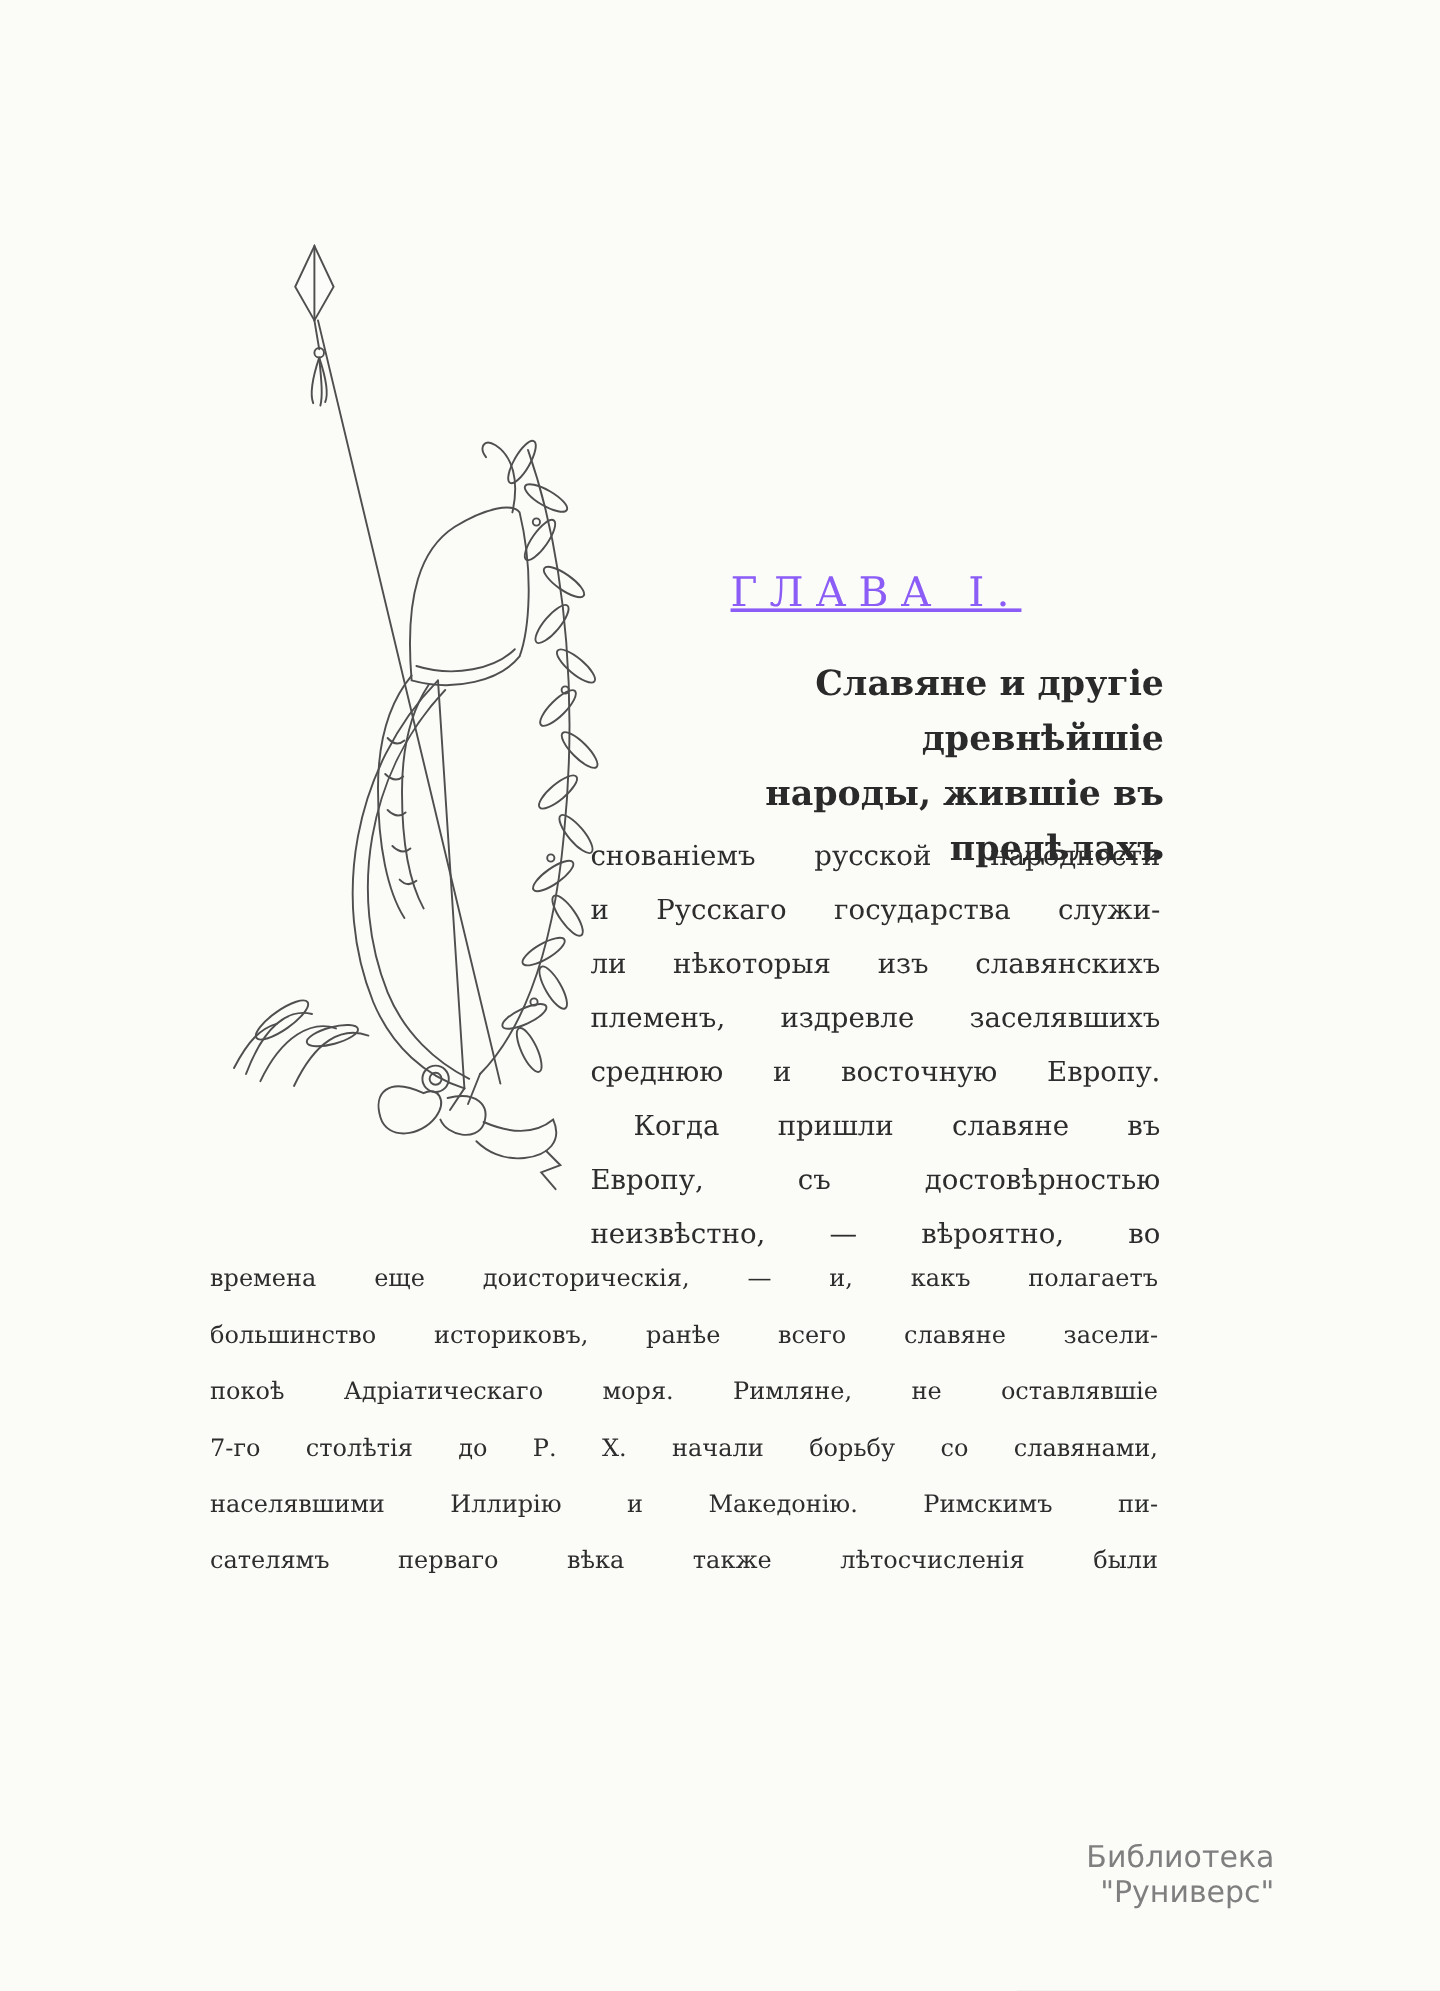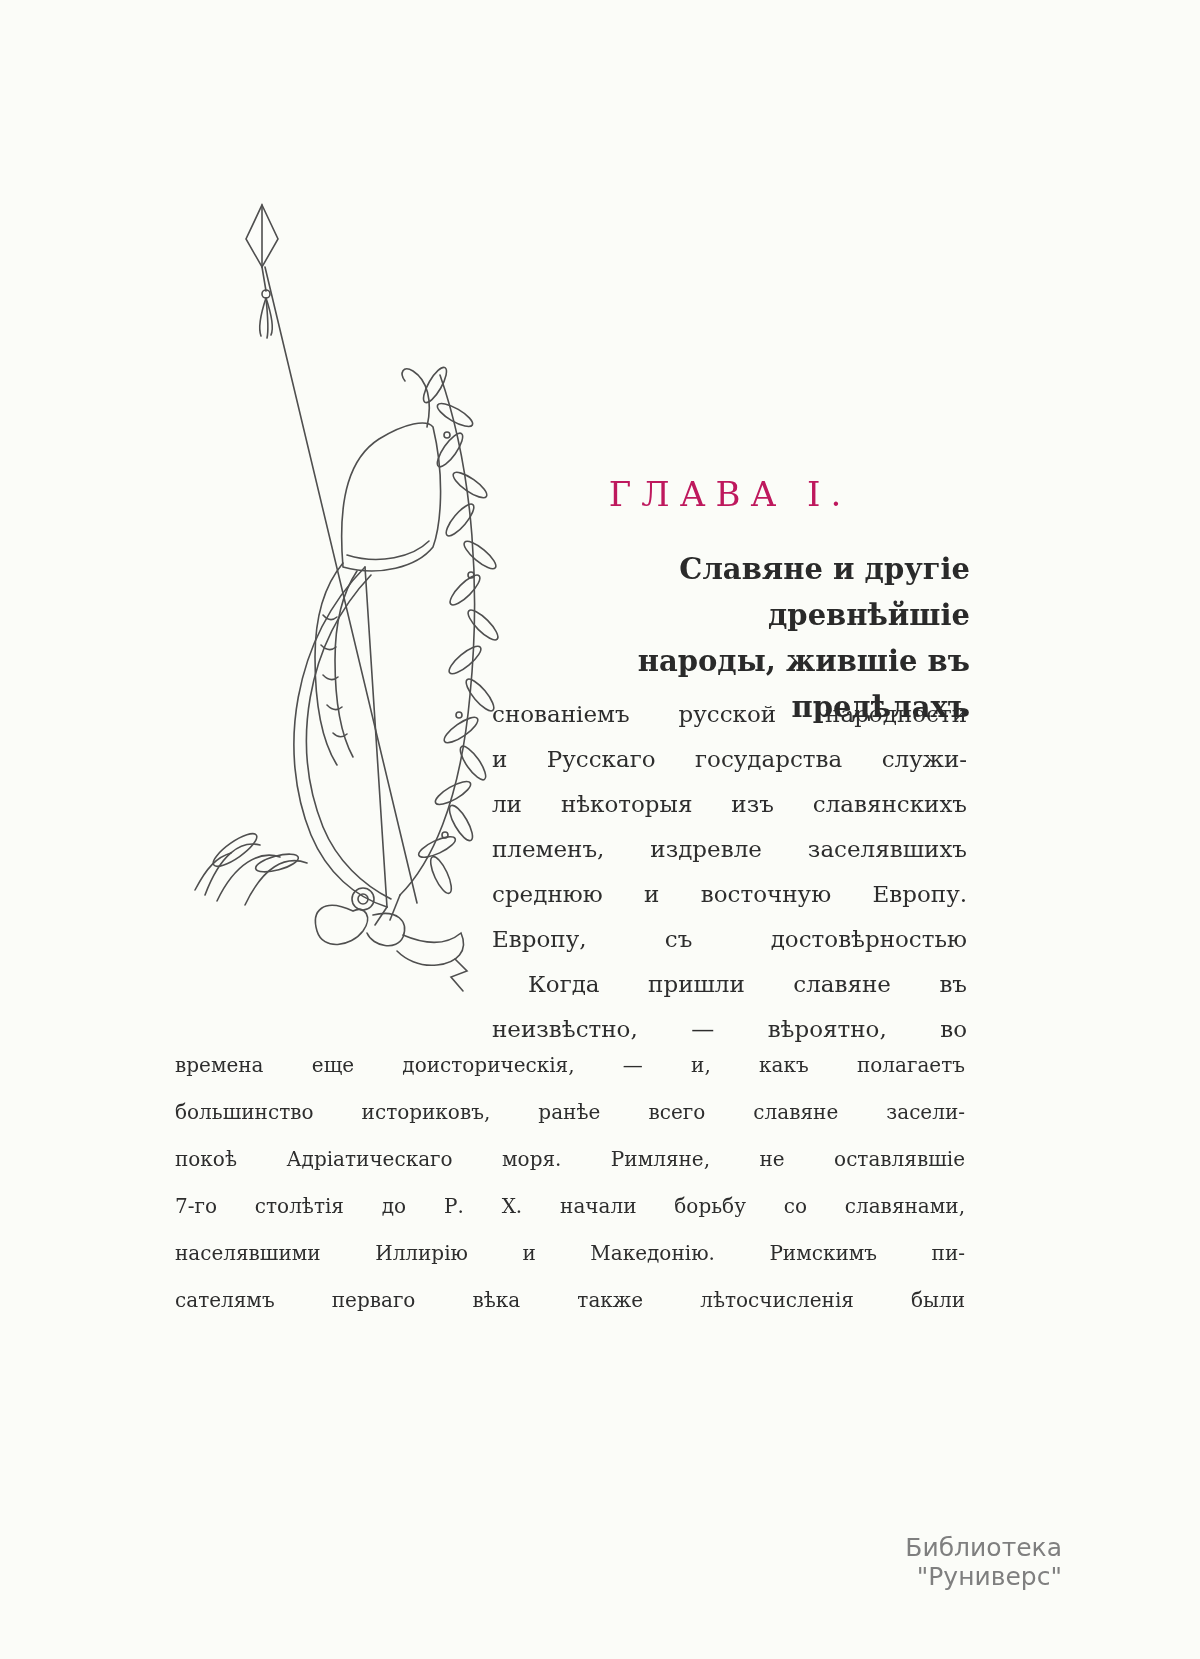--- a/index.html
+++ b/index.html
@@ -25,21 +25,22 @@
     height: 830px;
   }
   .chapter-title {
     position: absolute;
     left: 495px;
     top: 474px;
     width: 470px;
     text-align: center;
     font-size: 34px;
     letter-spacing: 10px;
-    color: #be185d;
+    color: #8b5cf6;
+    text-decoration: underline;
   }
   .chapter-heading {
     position: absolute;
     left: 488px;
     top: 546px;
     width: 482px;
     text-align: right;
     font-weight: bold;
     font-size: 29px;
     line-height: 46px;
@@ -171,22 +172,22 @@
     <div>Славяне и другіе древнѣйшіе</div>
     <div>народы, жившіе въ предѣлахъ</div>
   </div>
 
   <div class="body-column">
     <div class="jline">снованіемъ русской народности</div>
     <div class="jline">и Русскаго государства служи-</div>
     <div class="jline">ли нѣкоторыя изъ славянскихъ</div>
     <div class="jline">племенъ, издревле заселявшихъ</div>
     <div class="jline">среднюю и восточную Европу.</div>
+    <div class="jline indent">Когда пришли славяне въ</div>
     <div class="jline">Европу, съ достовѣрностью</div>
-    <div class="jline indent">Когда пришли славяне въ</div>
     <div class="jline">неизвѣстно, — вѣроятно,  во</div>
   </div>
 
   <div class="body-full">
     <div class="jline">времена еще доисторическія, — и, какъ  полагаетъ</div>
     <div class="jline">большинство историковъ, ранѣе всего славяне засели-</div>
     <div class="jline">покоѣ Адріатическаго моря. Римляне, не оставлявшіе</div>
     <div class="jline">7-го столѣтія до Р. Х. начали борьбу со славянами,</div>
     <div class="jline">населявшими Иллирію и Македонію. Римскимъ пи-</div>
     <div class="jline">сателямъ перваго вѣка также лѣтосчисленія были</div>

